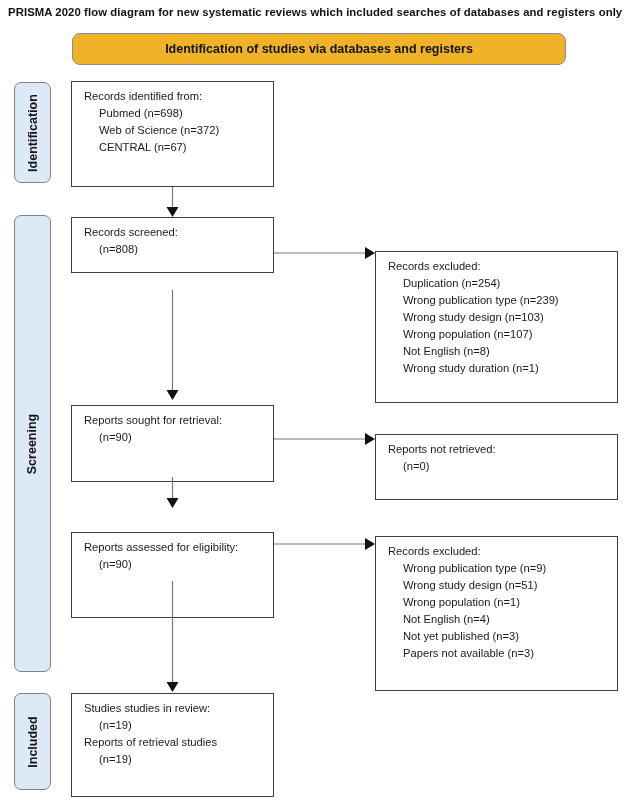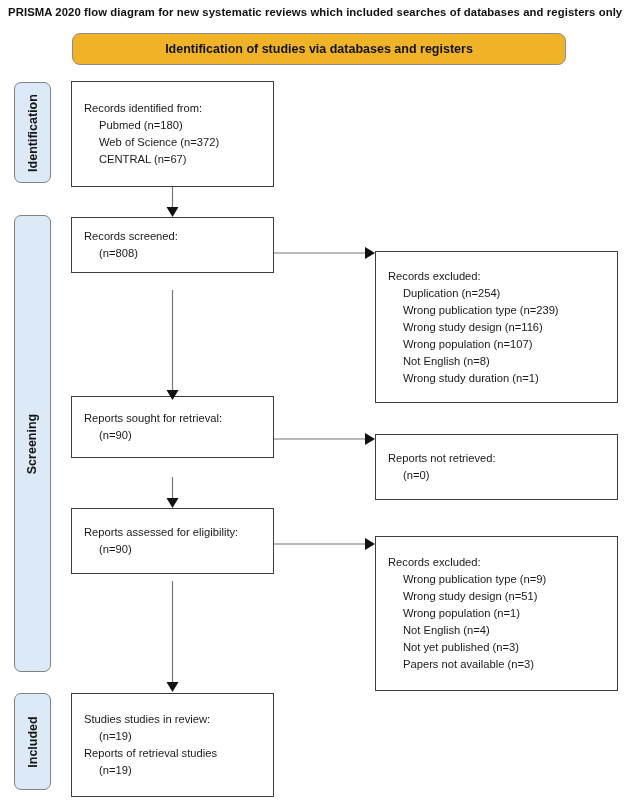--- a/index.html
+++ b/index.html
@@ -59,38 +59,37 @@
   }
   .stage-identification { top: 82px; height: 101px; }
   .stage-screening      { top: 215px; height: 457px; }
   .stage-included       { top: 693px; height: 97px; }
   .fbox {
     position: absolute;
     background: #ffffff;
     border: 1.5px solid var(--box-border);
     display: flex;
     flex-direction: column;
-    justify-content: center;
     padding: 6px 8px 6px 12px;
   }
   .fbox .line {
     font-size: 11.2px;
     line-height: 17px;
     color: #1a1a1a;
     white-space: nowrap;
   }
   .fbox .line.indent { padding-left: 15px; }
   .col-main  { left: 71px;  width: 203px; }
   .col-right { left: 375px; width: 243px; margin-top: 34px; }
   .box-records-identified          { top: 81px;  height: 106px; }
   .box-records-screened            { top: 217px; height: 56px; }
   .box-records-excluded-screening  { top: 217px; height: 152px; }
-  .box-reports-sought              { top: 396px; height: 62px; }
+  .box-reports-sought              { top: 405px; height: 77px; }
   .box-reports-not-retrieved       { top: 400px; height: 66px; }
-  .box-reports-assessed            { top: 508px; height: 66px; }
+  .box-reports-assessed            { top: 532px; height: 86px; }
   .box-records-excluded-eligibility{ top: 502px; height: 155px; }
   .box-studies-included            { top: 693px; height: 104px; }
   svg.arrows {
     position: absolute;
     left: 0; top: 0;
     width: 637px; height: 805px;
     pointer-events: none;
   }
   svg.arrows line { stroke: var(--arrow-line); stroke-width: 1.2; }
   svg.arrows polygon { fill: var(--arrow-head); }
@@ -111,35 +110,35 @@
   </div>
   <div class="stage stage-screening">
     <span class="vtext">Screening</span>
   </div>
   <div class="stage stage-included">
     <span class="vtext">Included</span>
   </div>
 
   <div class="fbox col-main box-records-identified">
     <div class="line">Records identified from:</div>
-    <div class="line indent">Pubmed (n=180)</div>
+    <div class="line indent">Pubmed (n=698)</div>
     <div class="line indent">Web of Science (n=372)</div>
     <div class="line indent">CENTRAL (n=67)</div>
   </div>
 
   <div class="fbox col-main box-records-screened">
     <div class="line">Records screened:</div>
     <div class="line indent">(n=808)</div>
   </div>
 
   <div class="fbox col-right box-records-excluded-screening">
     <div class="line">Records excluded:</div>
     <div class="line indent">Duplication (n=254)</div>
     <div class="line indent">Wrong publication type (n=239)</div>
-    <div class="line indent">Wrong study design (n=116)</div>
+    <div class="line indent">Wrong study design (n=103)</div>
     <div class="line indent">Wrong population (n=107)</div>
     <div class="line indent">Not English (n=8)</div>
     <div class="line indent">Wrong study duration (n=1)</div>
   </div>
 
   <div class="fbox col-main box-reports-sought">
     <div class="line">Reports sought for retrieval:</div>
     <div class="line indent">(n=90)</div>
   </div>
 

